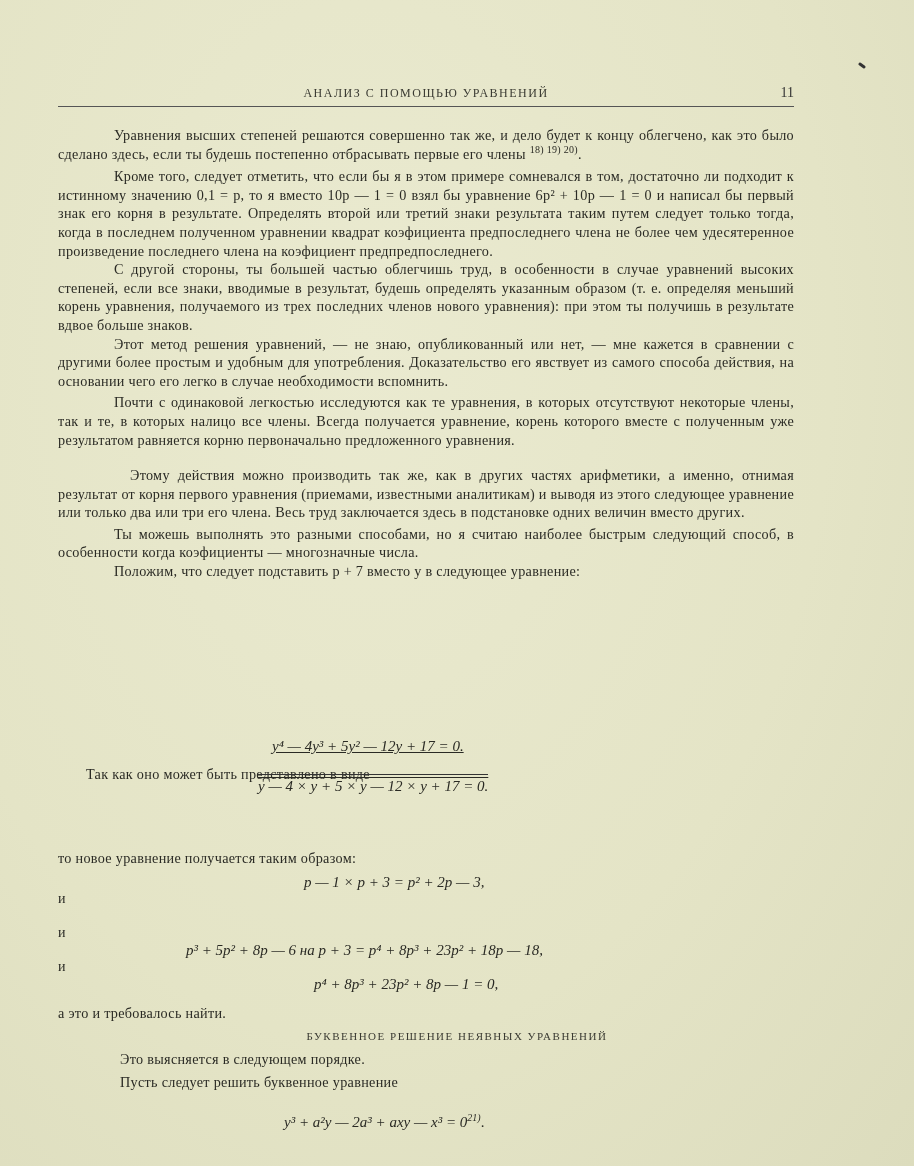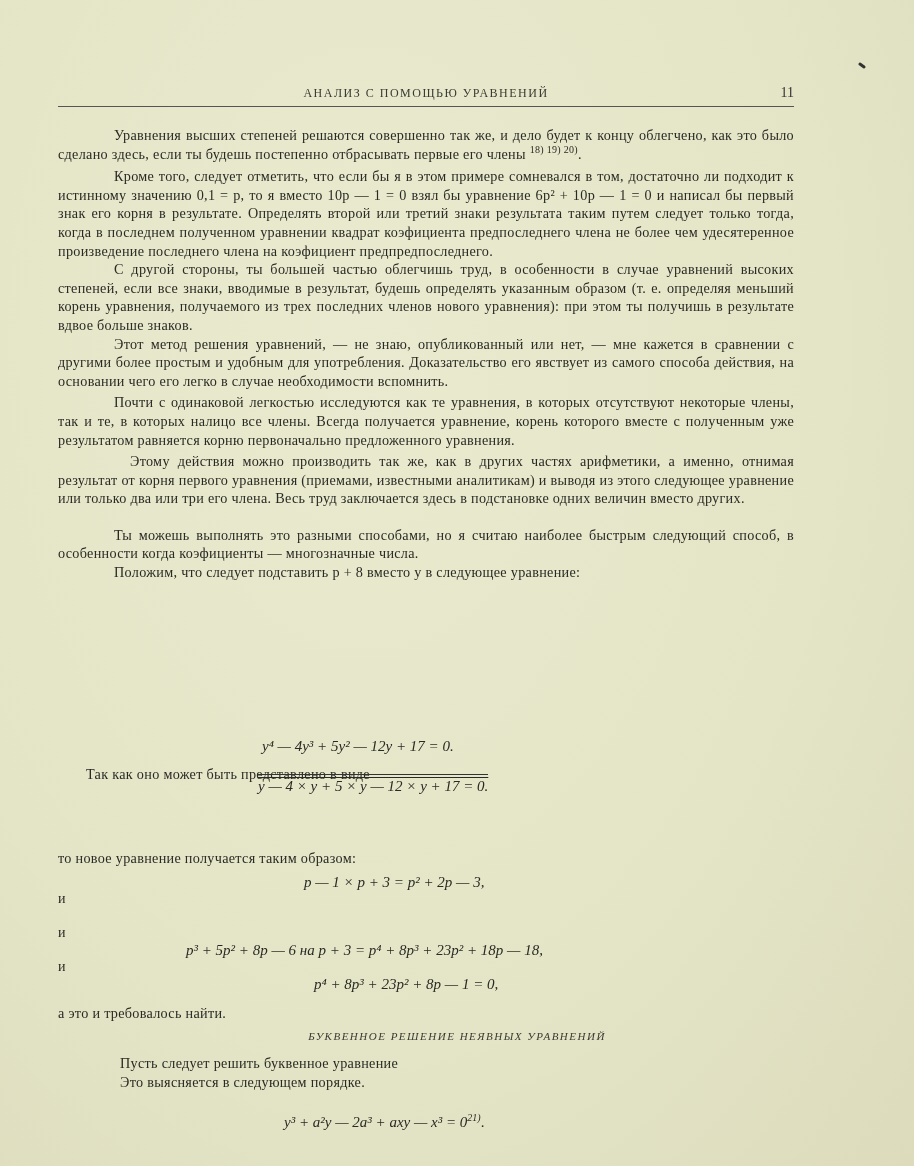--- a/index.html
+++ b/index.html
@@ -34,46 +34,46 @@
   .p { text-indent:56px; margin:0; }
   .p.noindent { text-indent:0; }
   .p.indent2 { text-indent:72px; }
   sup { font-size:10px; vertical-align:6px; line-height:0; }
   .eq { position:absolute; font-style:italic; font-size:15px; white-space:nowrap; }
   .eq .up { font-style:normal; }
   .eq-label { position:absolute; left:58px; font-size:14px; }
   .ol { text-decoration:overline; }
   .subhead {
     position:absolute; left:0; width:914px; text-align:center;
-    font-size:11px; font-style:italic; letter-spacing:1.5px; color:#3a3a32;
+    font-size:11px; letter-spacing:1.5px; color:#3a3a32;
   }
 </style>
 </head>
 <body>
 
 <div class="page">
   <div class="mark"></div>
 
   <div class="header">
     <div class="title">АНАЛИЗ С ПОМОЩЬЮ УРАВНЕНИЙ</div>
     <div class="pageno">11</div>
   </div>
 
   <div class="text" style="top:126px;">
     <p class="p"><span>Уравнения высших степеней решаются совершенно так же, и дело будет к концу облегчено, как это было сделано здесь, если ты будешь постепенно отбрасывать первые его члены</span> <sup>18) 19) 20)</sup><span>.</span></p>
     <p class="p" style="margin-top:4px;">Кроме того, следует отметить, что если бы я в этом примере сомневался в том, достаточно ли подходит к истинному значению 0,1 = p, то я вместо 10p — 1 = 0 взял бы уравнение 6p² + 10p — 1 = 0 и написал бы первый знак его корня в результате. Определять второй или третий знаки результата таким путем следует только тогда, когда в последнем полученном уравнении квадрат коэфициента предпоследнего члена не более чем удесятеренное произведение последнего члена на коэфициент предпредпоследнего.</p>
     <p class="p">С другой стороны, ты большей частью облегчишь труд, в особенности в случае уравнений высоких степеней, если все знаки, вводимые в результат, будешь определять указанным образом (т. е. определяя меньший корень уравнения, получаемого из трех последних членов нового уравнения): при этом ты получишь в результате вдвое больше знаков.</p>
     <p class="p">Этот метод решения уравнений, — не знаю, опубликованный или нет, — мне кажется в сравнении с другими более простым и удобным для употребления. Доказательство его явствует из самого способа действия, на основании чего его легко в случае необходимости вспомнить.</p>
     <p class="p" style="margin-top:3px;">Почти с одинаковой легкостью исследуются как те уравнения, в которых отсутствуют некоторые члены, так и те, в которых налицо все члены. Всегда получается уравнение, корень которого вместе с полученным уже результатом равняется корню первоначально предложенного уравнения.</p>
-    <p class="p indent2" style="margin-top:3px;">Этому действия можно производить так же, как в других частях арифметики, а именно, отнимая результат от корня первого уравнения (приемами, известными аналитикам) и выводя из этого следующее уравнение или только два или три его члена. Весь труд заключается здесь в подстановке одних величин вместо других.</p>
-    <p class="p" style="margin-top:18px;">Ты можешь выполнять это разными способами, но я считаю наиболее быстрым следующий способ, в особенности когда коэфициенты — многозначные числа.</p>
-    <p class="p">Положим, что следует подставить p + 8 вместо y в следующее уравнение:</p>
+    <p class="p indent2" style="margin-top:17px;">Этому действия можно производить так же, как в других частях арифметики, а именно, отнимая результат от корня первого уравнения (приемами, известными аналитикам) и выводя из этого следующее уравнение или только два или три его члена. Весь труд заключается здесь в подстановке одних величин вместо других.</p>
+    <p class="p" style="margin-top:3px;">Ты можешь выполнять это разными способами, но я считаю наиболее быстрым следующий способ, в особенности когда коэфициенты — многозначные числа.</p>
+    <p class="p">Положим, что следует подставить p + 7 вместо y в следующее уравнение:</p>
   </div>
 
-  <div class="eq" style="left:262px; top:738px;">y⁴ — 4y³ + 5y² — 12y + 17 = 0.</div>
+  <div class="eq" style="left:272px; top:738px;text-decoration:underline;">y⁴ — 4y³ + 5y² — 12y + 17 = 0.</div>
 
   <div class="text" style="top:765px;margin-left:28px;">
     <p class="p noindent">Так как оно может быть представлено в виде</p>
   </div>
 
   <div class="eq ol" style="left:258px; top:774px; border-top:1px solid #333; padding-top:3px;">y — 4 × y + 5 × y — 12 × y + 17 = 0.</div>
 
   <div class="text" style="top:849px;">
     <p class="p noindent">то новое уравнение получается таким образом:</p>
   </div>
@@ -85,18 +85,18 @@
   <div class="eq-label" style="top:959px;">и</div>
   <div class="eq" style="left:314px; top:976px;text-align:center;">p⁴ + 8p³ + 23p² + 8p — 1 = 0,</div>
 
   <div class="text" style="top:1004px;">
     <p class="p noindent">а это и требовалось найти.</p>
   </div>
 
   <div class="subhead" style="top:1030px;">БУКВЕННОЕ РЕШЕНИЕ НЕЯВНЫХ УРАВНЕНИЙ</div>
 
   <div class="text" style="top:1050px;">
+    <p class="p" style="text-indent:62px;">Это выясняется в следующем порядке.</p>
     <p class="p" style="text-indent:62px; margin-top:4px;">Пусть следует решить буквенное уравнение</p>
-    <p class="p" style="text-indent:62px;">Это выясняется в следующем порядке.</p>
   </div>
 
   <div class="eq" style="left:284px; top:1114px;text-align:right;"><span>y³ + a²y — 2a³ + axy — x³ = 0</span><sup>21)</sup><span class="up">.</span></div>
 </div>
 
 </body></html>

